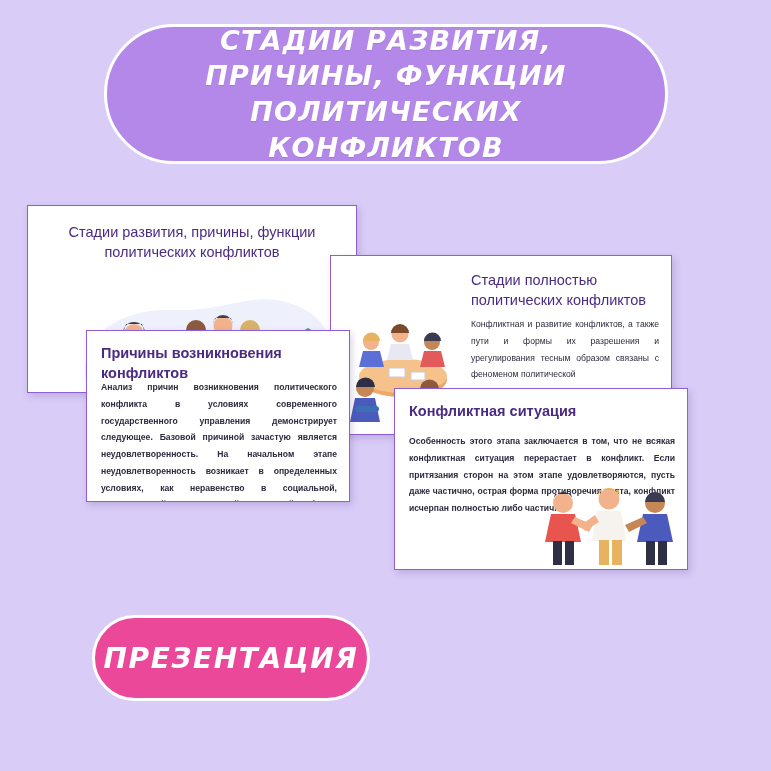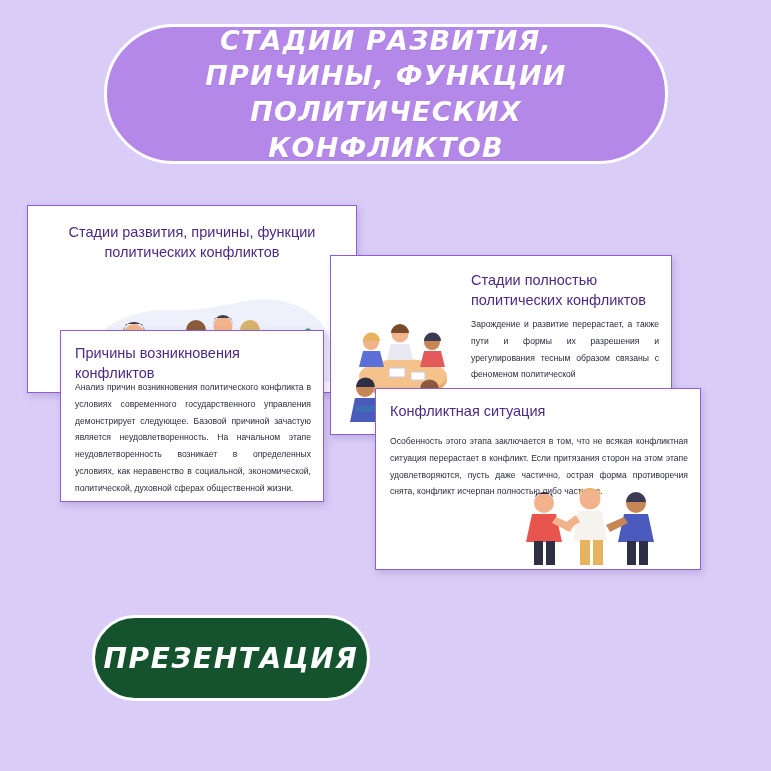--- a/index.html
+++ b/index.html
@@ -48,21 +48,21 @@
     font-style: italic;
     text-shadow: 0 1px 0 rgba(120,80,170,0.25);
     padding: 0 26px;
   }
 
   
   .bottom-pill {
     position: absolute;
     top: 615px;
     height: 86px;
-    background: #14532d;
+    background: #ec4899;
     border: 3px solid #ffffff;
     border-radius: 45px;
     box-sizing: border-box;
     display: flex;
     align-items: center;
     justify-content: center;
   }
   .bottom-pill span {
     color: #ffffff;
     font-size: 28px;
@@ -120,36 +120,36 @@
     position: absolute;
     left: 140px; top: 14px; right: 12px;
   }
   #slide-2 .s-body {
     position: absolute;
     left: 140px; top: 60px; right: 12px;
   }
 
   
   #slide-3 {
-    left: 60px;  top: 330px;
-    width: 264px; height: 172px;
+    left: 86px;  top: 330px;
+    width: 264px; height: 172px; font-weight: bold;
   }
   #slide-3 .s-head {
     position: absolute;
     left: 14px; top: 12px; right: 10px;
   }
   #slide-3 .s-body {
     position: absolute;
     left: 14px; top: 48px; right: 12px;
   }
 
   
   #slide-4 {
-    left: 375px; top: 388px;
-    width: 326px; height: 182px;
+    left: 394px; top: 388px;
+    width: 294px; height: 182px; font-weight: bold;
   }
   #slide-4 .s-head {
     position: absolute;
     left: 14px; top: 12px; right: 10px;
   }
   #slide-4 .s-body {
     position: absolute;
     left: 14px; top: 44px; right: 12px;
   }
 
@@ -223,21 +223,21 @@
       <path d="M83 83 a9.5 9.5 0 0 1 19 0 z" fill="#8c5a3c"></path>
       <path d="M82 94 h20 l5 22 h-30 z" fill="#e25a5a"></path>
 
       <rect x="18" y="100" width="24" height="6" rx="3" fill="#3d6fb5"></rect>
       <rect x="82" y="102" width="24" height="6" rx="3" fill="#3d6fb5"></rect>
 
       <rect x="52" y="62" width="16" height="9" fill="#ffffff" stroke="#c9c9dd"></rect>
       <rect x="74" y="66" width="14" height="8" fill="#ffffff" stroke="#c9c9dd"></rect>
     </svg>
     <div class="s-head">Стадии полностью политических конфликтов</div>
-    <div class="s-body">Зарождение и развитие перерастает, а также пути и формы их разрешения и урегулирования тесным образом связаны с феноменом политической</div>
+    <div class="s-body">Конфликтная и развитие конфликтов, а также пути и формы их разрешения и урегулирования тесным образом связаны с феноменом политической</div>
   </div>
 
   <div class="slide" id="slide-3">
     <div class="s-head">Причины возникновения конфликтов</div>
     <div class="s-body">Анализ причин возникновения политического конфликта в условиях современного государственного управления демонстрирует следующее. Базовой причиной зачастую является неудовлетворенность. На начальном этапе неудовлетворенность возникает в определенных условиях, как неравенство в социальной, экономической, политической, духовной сферах общественной жизни.</div>
   </div>
 
   <div class="slide" id="slide-4">
     <div class="s-head">Конфликтная ситуация</div>
     <div class="s-body">Особенность этого этапа заключается в том, что не всякая конфликтная ситуация перерастает в конфликт. Если притязания сторон на этом этапе удовлетворяются, пусть даже частично, острая форма противоречия снята, конфликт исчерпан полностью либо частично.</div>

